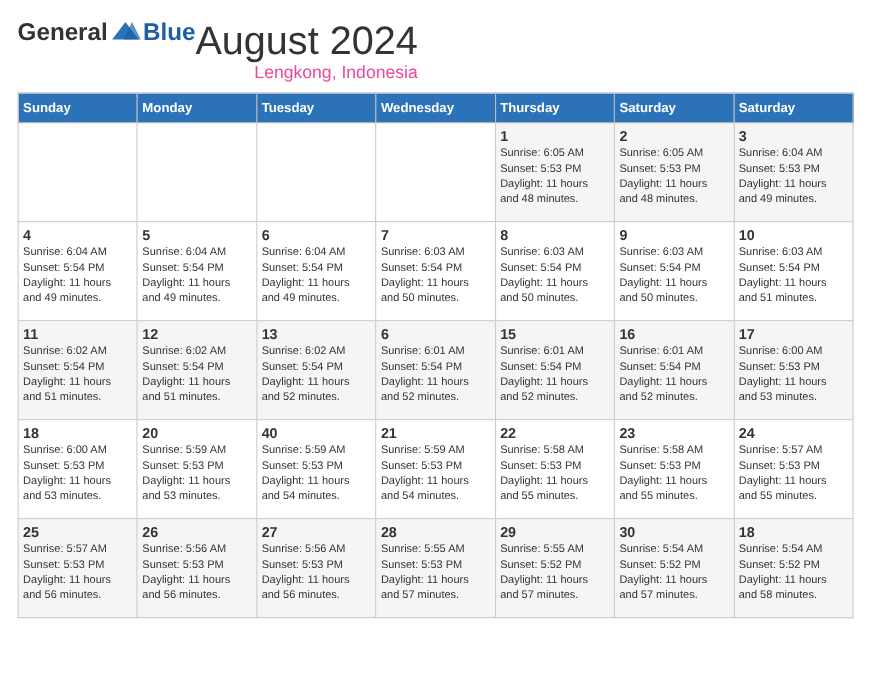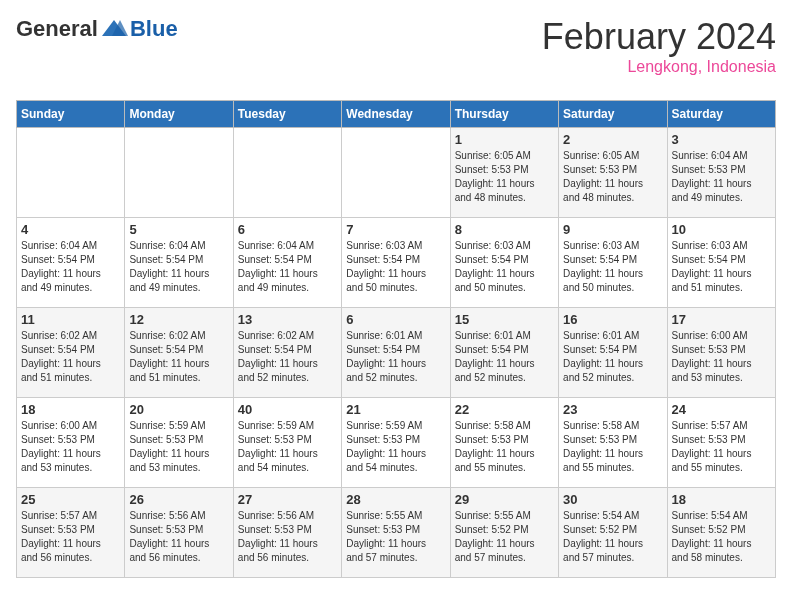--- a/index.html
+++ b/index.html
@@ -5,23 +5,22 @@
     * { box-sizing: border-box; margin: 0; padding: 0; }
     body {
       font-family: Arial, sans-serif;
       background: #fff;
       width: 792px;
       min-height: 612px;
       padding: 16px;
     }
     .header {
       display: flex;
-      justify-content: space-between;
       align-items: flex-start;
-      margin-bottom: 24px;
+      margin-bottom: 8px;
     }
     .logo {
       display: flex;
       flex-direction: column;
       align-items: flex-start;
     }
     .logo-text {
       display: flex;
       align-items: center;
       font-size: 22px;
@@ -98,21 +97,21 @@
     <div class="logo-text">
       <span class="logo-general">General</span>
       <svg class="logo-icon" viewBox="0 0 28 22">
         <polygon points="14,2 26,18 2,18" fill="#2c72b8"></polygon>
         <polygon points="20,2 28,18 12,18" fill="#1a5fa8" opacity="0.7"></polygon>
       </svg>
       <span class="logo-blue">Blue</span>
     </div>
   </div>
   <div class="title-block">
-    <div class="month-year">February 2024</div>
+    <div class="month-year">August 2024</div>
     <div class="location">Lengkong, Indonesia</div>
   </div>
 </div>
 
 <table>
   <thead>
     <tr>
     <th>Sunday</th>
         <th>Monday</th>
         <th>Tuesday</th>

